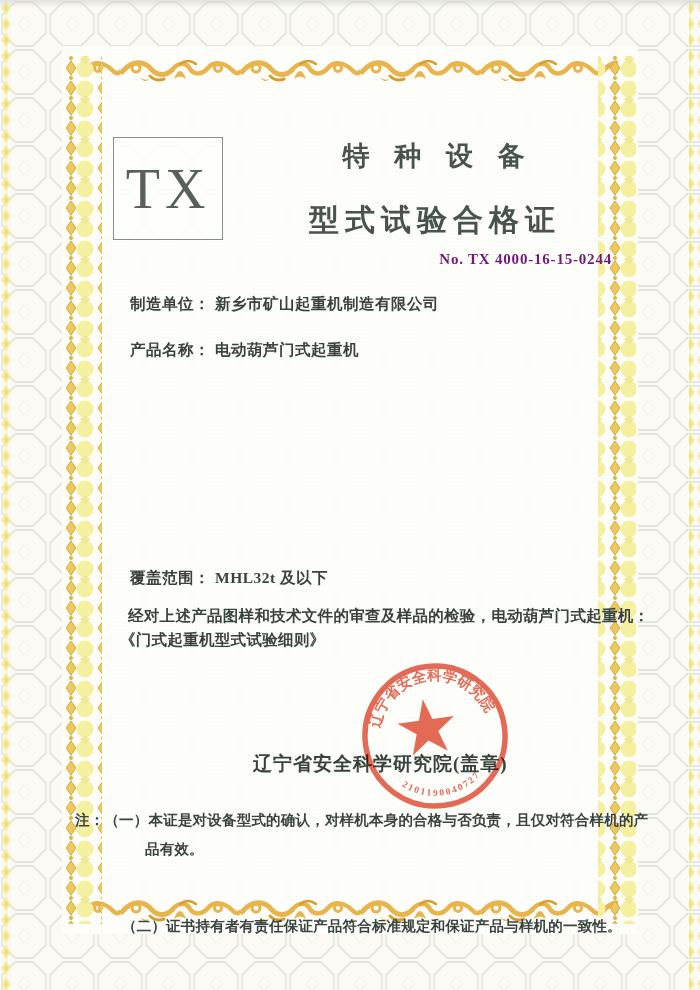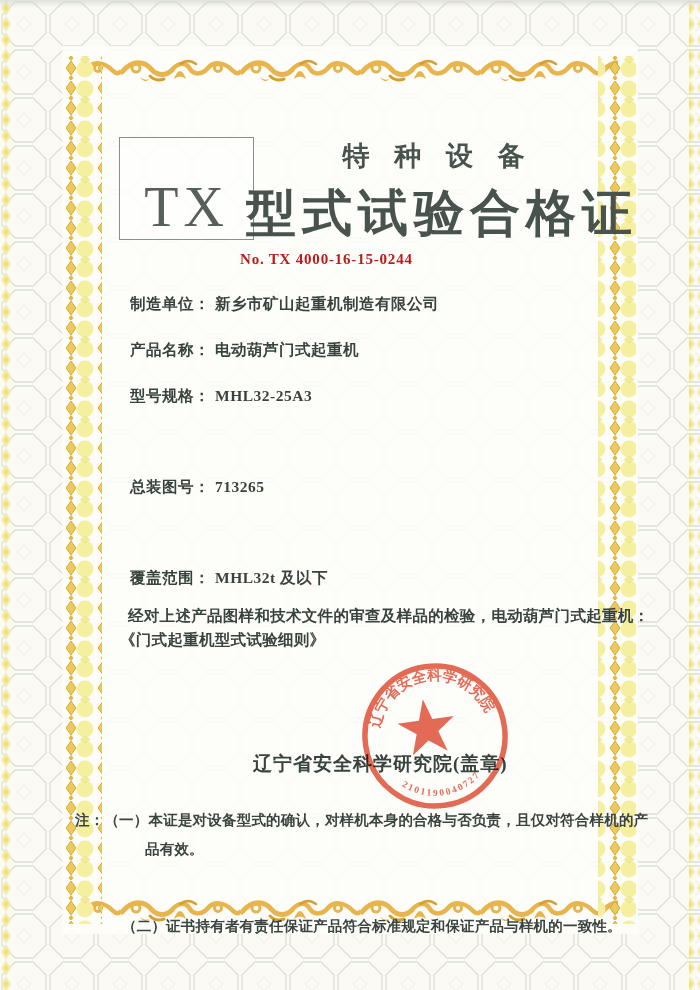--- a/index.html
+++ b/index.html
@@ -9,30 +9,30 @@
     font-family:"Liberation Serif","DejaVu Serif",serif;
     color:#39433d;
   }
   .bg{position:absolute;left:0;top:0;z-index:0;}
   .scan-edge{position:absolute;left:0;top:0;width:700px;height:8px;
     background:linear-gradient(#d6d6d2,rgba(250,250,247,0));opacity:.7;z-index:5;}
   .abs{position:absolute;white-space:nowrap;}
   .z2{z-index:2;}
   
   .tx-box{
-    left:113px;top:137px;width:135px;height:103px;
+    left:113px;top:137px;width:110px;height:103px;
     border:1.5px solid #878f89;box-sizing:border-box;
-    display:flex;align-items:flex-end;justify-content:center;
-    font-size:56px;letter-spacing:5px;color:#57615a;background:rgba(255,255,255,.35);margin-left:6px;
+    display:flex;align-items:center;justify-content:center;
+    font-size:56px;letter-spacing:5px;color:#57615a;background:rgba(255,255,255,.35);
   }
   .hdr{left:240px;width:378px;text-align:center;color:#49534d;}
   .t1{top:138px;font-size:27px;font-weight:bold;letter-spacing:9px;padding-left:9px;}
-  .t2{top:180px;font-size:50px;font-weight:bold;letter-spacing:6px;padding-left:6px;}
-  .certno{left:240px;width:372px;top:251px;text-align:left;
-    font-size:15px;font-weight:bold;letter-spacing:.8px;color:#b91c1c;}
+  .t2{top:200px;font-size:30px;font-weight:bold;letter-spacing:6px;padding-left:6px;}
+  .certno{left:240px;width:372px;top:251px;text-align:right;
+    font-size:15px;font-weight:bold;letter-spacing:.8px;color:#701a75;}
   
   .field{left:130px;font-size:15.5px;font-weight:bold;letter-spacing:.5px;}
   .field .lbl{margin-right:5px;}
   .f1{top:294px;} .f2{top:340px;} .f3{top:386px;} .f4{top:431px;}
   .f5{top:477px;} .f6{top:522px;} .f7{top:568px;}
   
   .stmt1{left:128px;top:606px;font-size:15.5px;font-weight:bold;letter-spacing:.3px;}
   .stmt2{left:120px;top:630px;font-size:15.5px;font-weight:bold;letter-spacing:.3px;}
   .date-row{left:130px;top:674px;font-size:15.5px;font-weight:bold;letter-spacing:.5px;}
   .date-row .lbl{margin-right:5px;}
@@ -100,26 +100,20 @@
   <div class="abs hdr t1 z2">特 种 设 备</div>
   <div class="abs hdr t2 z2">型式试验合格证</div>
   <div class="abs certno z2">No. TX 4000-16-15-0244</div>
 
   <div class="abs field f1 z2">
     <span class="lbl">制造单位：</span><span>新乡市矿山起重机制造有限公司</span>
   </div>
   <div class="abs field f2 z2">
     <span class="lbl">产品名称：</span><span>电动葫芦门式起重机</span>
   </div>
-  <div class="abs field f3 z2">
-    <span class="lbl">型号规格：</span><span>MHL32-25A3</span>
-  </div>
-  <div class="abs field f5 z2">
-    <span class="lbl">总装图号：</span><span>713265</span>
-  </div>
   <div class="abs field f7 z2">
     <span class="lbl">覆盖范围：</span><span>MHL32t 及以下</span>
   </div>
 
   <div class="abs stmt1 z2">经对上述产品图样和技术文件的审查及样品的检验，电动葫芦门式起重机：</div>
   <div class="abs stmt2 z2">《门式起重机型式试验细则》</div>
 
 
   <svg class="seal" width="158" height="158" viewBox="0 0 158 158">
     <g transform="rotate(-8 79 78)">

